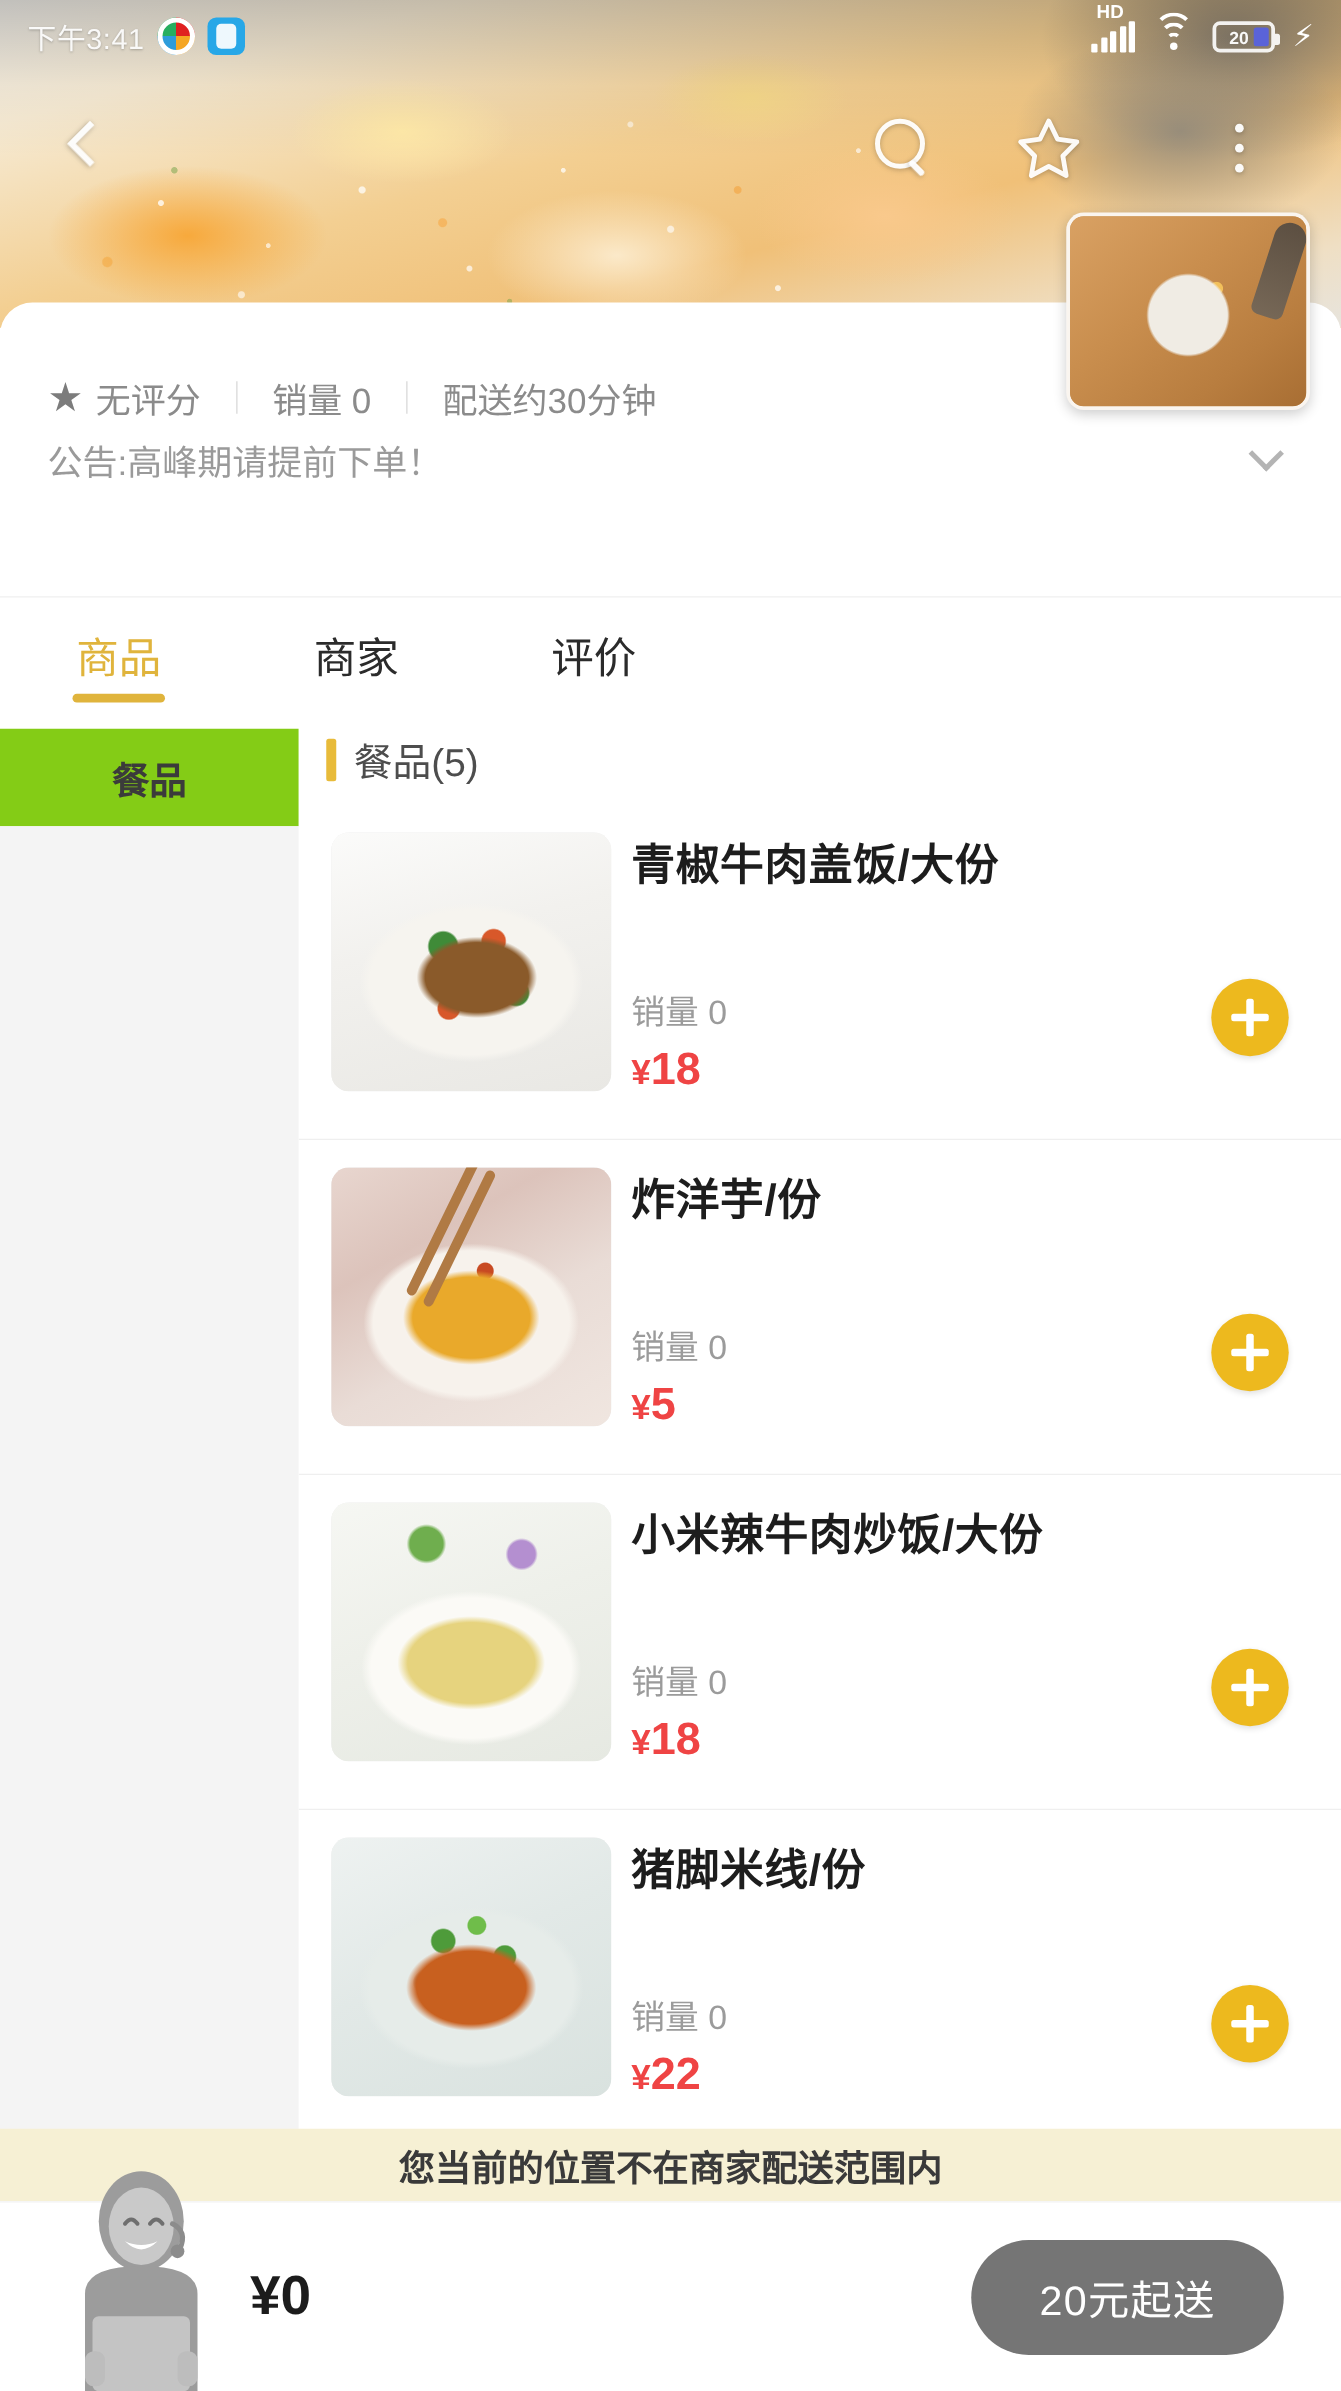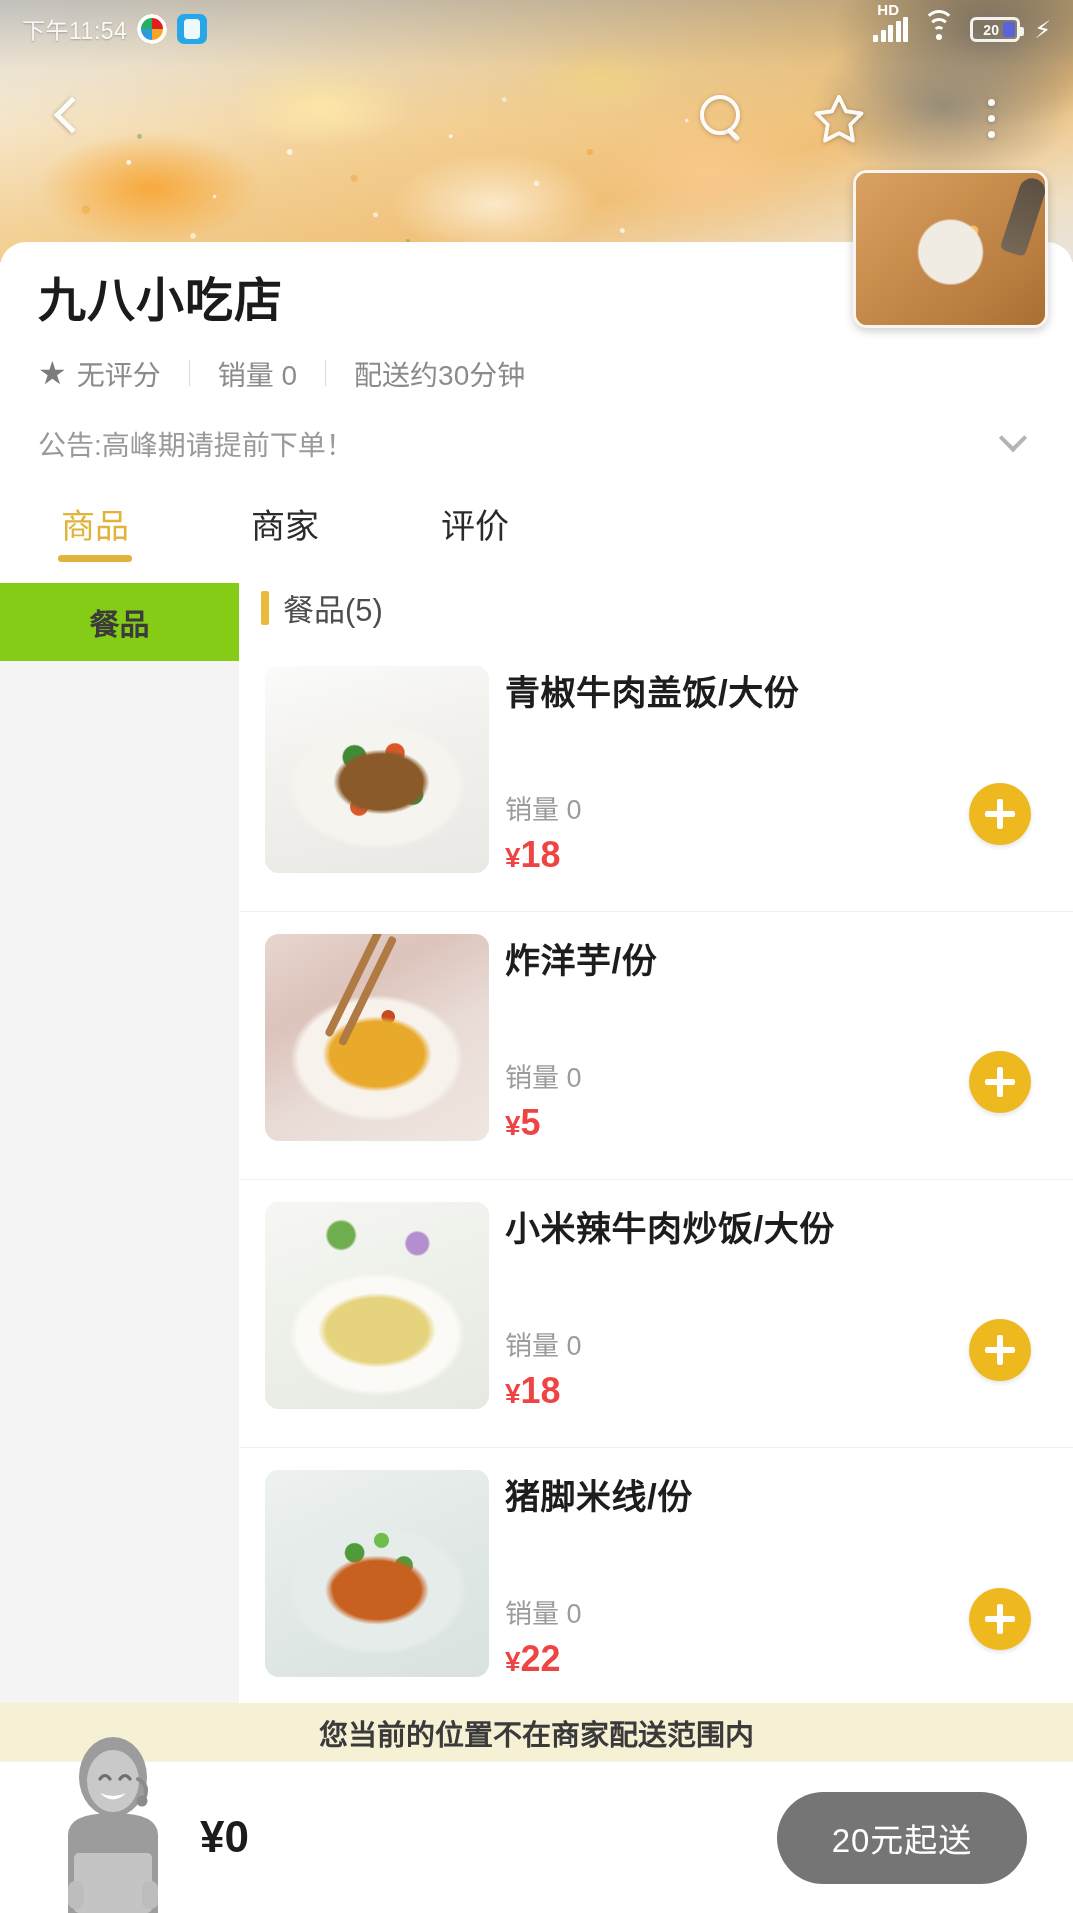--- a/index.html
+++ b/index.html
@@ -277,21 +277,21 @@
     margin-right: 10px;
     line-height: 1;
   }
   .meta-sep {
     display: inline-block;
     width: 1px; height: 26px;
     background: #d8d8d8;
     margin: 0 28px;
   }
   .notice {
-    margin-top: 30px;
+    margin-top: 10px;
     display: flex;
     align-items: center;
     padding-bottom: 22px;
   }
   .notice-text {
     font-size: 28px;
     color: #9a9a9a;
     flex: 1;
   }
   .notice-chev {
@@ -616,21 +616,21 @@
 <div class="phone">
 
   <div class="hero">
     <div class="hero-photo"></div>
     <div class="hero-grain"></div>
     <div class="hero-fade"></div>
   </div>
 
   <div class="statusbar">
     <div class="sb-left">
-      <span class="sb-time">下午11:54</span>
+      <span class="sb-time">下午3:41</span>
       <span class="sb-appicon wb"></span>
       <span class="sb-appicon alipay"></span>
     </div>
     <div class="sb-right">
       <span class="sig-wrap">
         <span class="sig-hd">HD</span>
         <span class="sig-bars">
           <i></i>
             <i></i>
             <i></i>
@@ -670,21 +670,20 @@
         <i></i>
     </div>
   </div>
 
   <div class="shop-logo">
     <div class="logo-img"></div>
     <div class="logo-spoon"></div>
   </div>
 
   <div class="shop-card">
-    <div class="shop-name">九八小吃店</div>
 
     <div class="shop-meta">
       <span class="star-g">★</span>
       <span>无评分</span>
       <span class="meta-sep"></span>
       <span>销量 0</span>
       <span class="meta-sep"></span>
       <span>配送约30分钟</span>
     </div>
 

